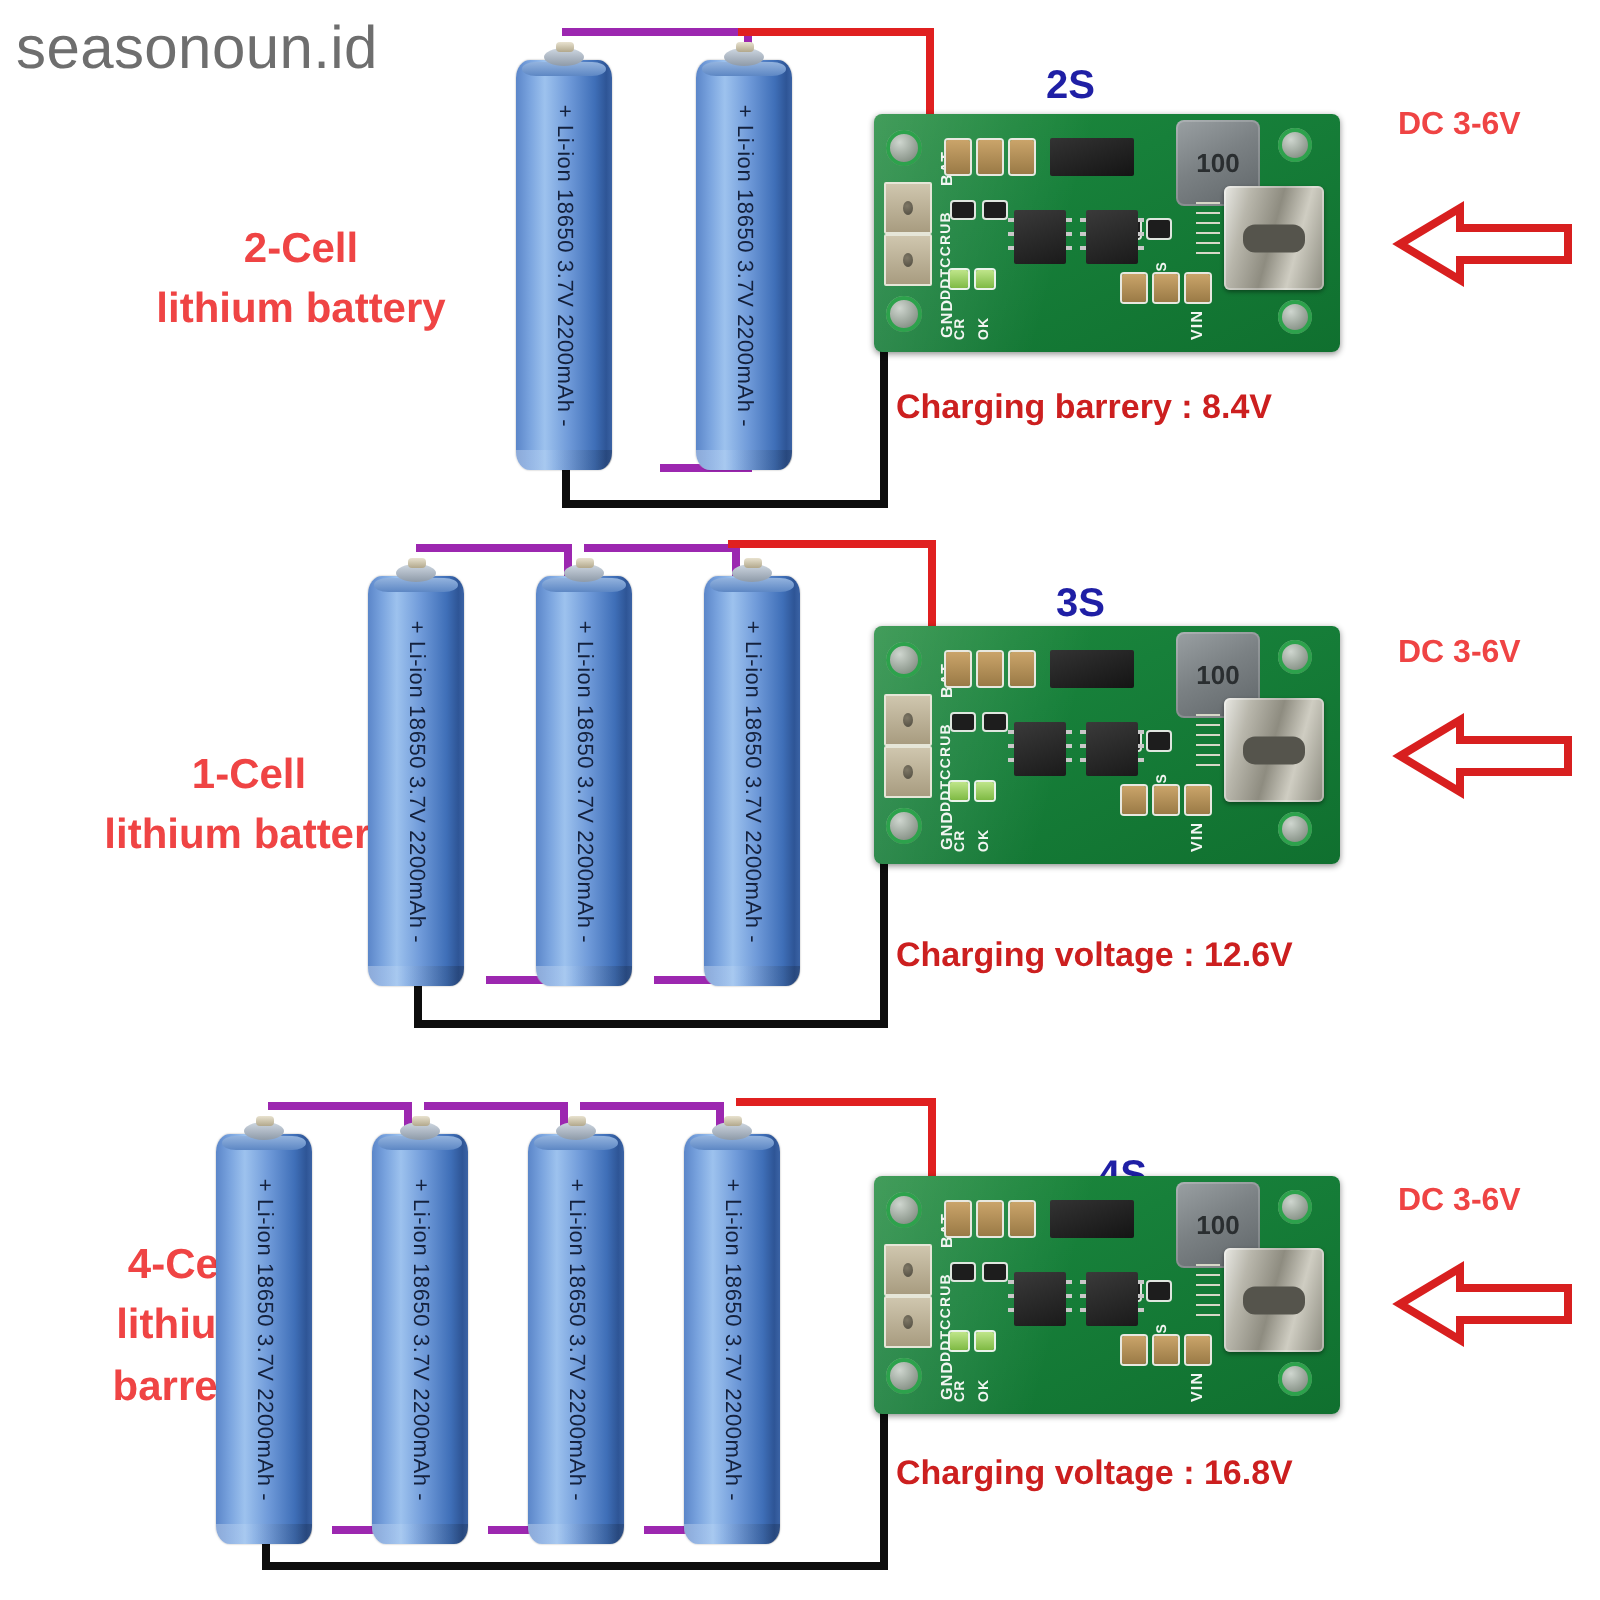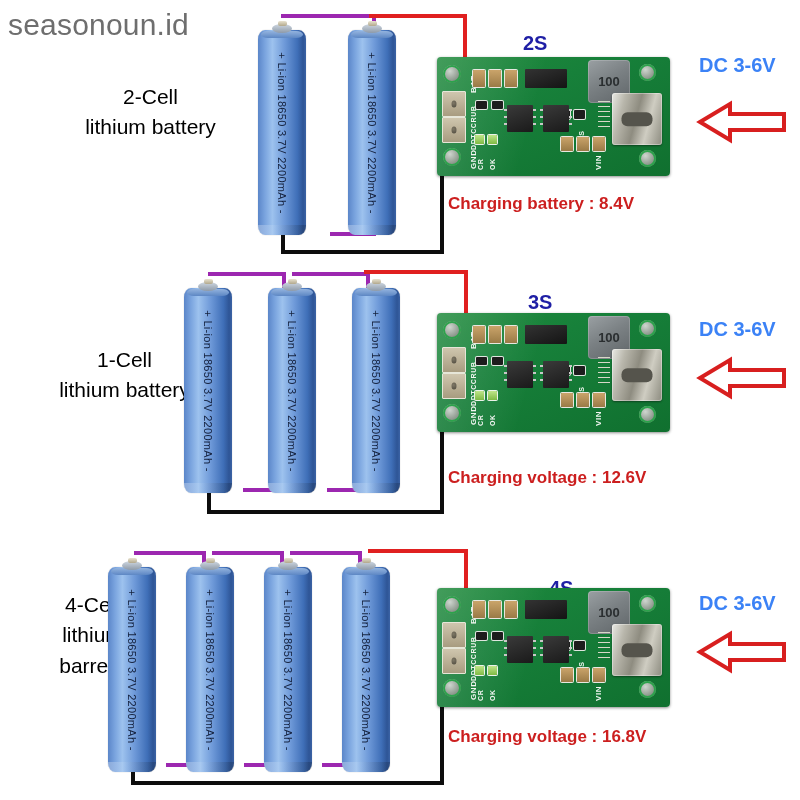--- a/index.html
+++ b/index.html
@@ -6,22 +6,22 @@
   body{width:800px;height:800px;position:relative;overflow:hidden;
        font-family:"Liberation Sans",sans-serif;}
 
   .stage{position:absolute;inset:0;background:#ffffff;}
 
   
   .watermark{position:absolute;left:8px;top:8px;font-size:30px;color:#6e6e6e;
              letter-spacing:.2px;font-weight:400;}
 
   
-  .caption{position:absolute;color:#000000;font-weight:normal;font-size:21px;
-           text-align:center;line-height:1.45;white-space:pre-line;}
+  .caption{position:absolute;color:#ef4444;font-weight:bold;font-size:21px;
+           text-align:center;line-height:1.45;white-space:pre-line;margin-top:28px;}
 
   
   .cell{position:absolute;border-radius:7px/9px;
         background:linear-gradient(to right,
           #5b86c9 0%, #79a3de 14%, #9dc2ee 30%, #6f9ad9 55%,
           #3f6fb8 82%, #2e5596 94%, #3b63a5 100%);
         box-shadow:0 0 1px rgba(0,0,0,.35);}
   .cell .lbl{position:absolute;left:50%;top:50%;
              transform:translate(-50%,-50%) rotate(90deg);
              transform-origin:center center;
@@ -83,21 +83,21 @@
        background:linear-gradient(105deg,#e9e9e4 0%,#b9b7ac 22%,#8e8c80 48%,#cfcdc2 70%,#8b8a7e 100%);
        box-shadow:inset 0 0 0 1px rgba(255,255,255,.35),0 1px 2px rgba(0,0,0,.4);}
   .usb:after{content:"";position:absolute;left:50%;top:50%;
        width:62%;height:26%;transform:translate(-50%,-50%);
        border-radius:6px;background:#55544c;}
   .pins{position:absolute;}
   .pins i{position:absolute;left:0;width:100%;height:1px;background:#d8d8c8;}
 
   
   .sLabel{position:absolute;color:#1f1fa5;font-weight:bold;font-size:20px;}
-  .dcLabel{position:absolute;color:#3b82f6;font-weight:bold;font-size:20px;}
+  .dcLabel{position:absolute;color:#ef4444;font-weight:bold;font-size:16px;}
   .cv{position:absolute;color:#cc1f1f;font-weight:bold;font-size:17px;white-space:nowrap;}
   .arrow{position:absolute;}
 </style>
 </head>
 <body>
 
 <div class="stage">
 
   <div class="watermark">seasonoun.id</div>
 
@@ -199,21 +199,21 @@
           <i style="top:20px;"></i>
           <i style="top:25px;"></i>
       </div>
       <div class="usb" style="left:175px;top:36px;width:50px;height:52px;"></div>
     </div>
 
     <svg class="arrow" style="left:696px;top:100px;" width="92" height="44" viewBox="0 0 92 44">
       <polygon points="4,22 34,4 34,14 88,14 88,30 34,30 34,40" fill="#ffffff" stroke="#d81f1f" stroke-width="4" stroke-linejoin="miter"></polygon>
     </svg>
 
-    <div class="cv" style="left:448px;top:194px;">Charging battery : 8.4V</div>
+    <div class="cv" style="left:448px;top:194px;">Charging barrery : 8.4V</div>
   </div>
 
   <div>
 
     <div class="caption" style="left:2px;top:345px;width:245px;">1-Cell
 lithium battery</div>
 
     <div class="w wp" style="left:208px;top:272px;width:78px;height:4px;"></div>
     <div class="w wp" style="left:282px;top:272px;width:4px;height:220px;"></div>
     <div class="w wp" style="left:243px;top:488px;width:43px;height:4px;"></div>

